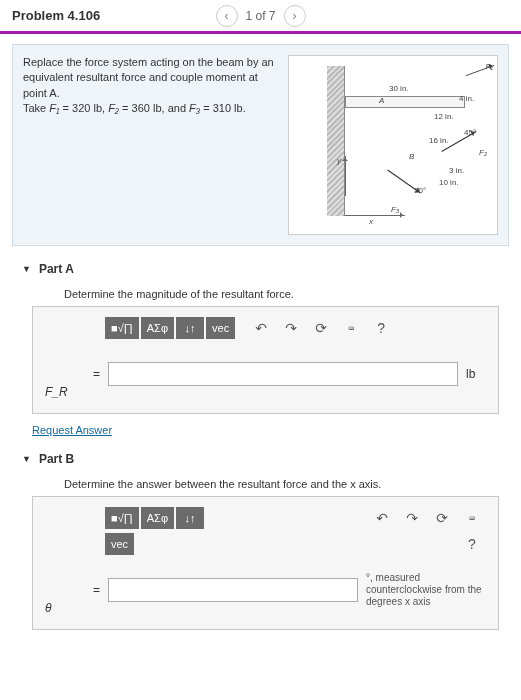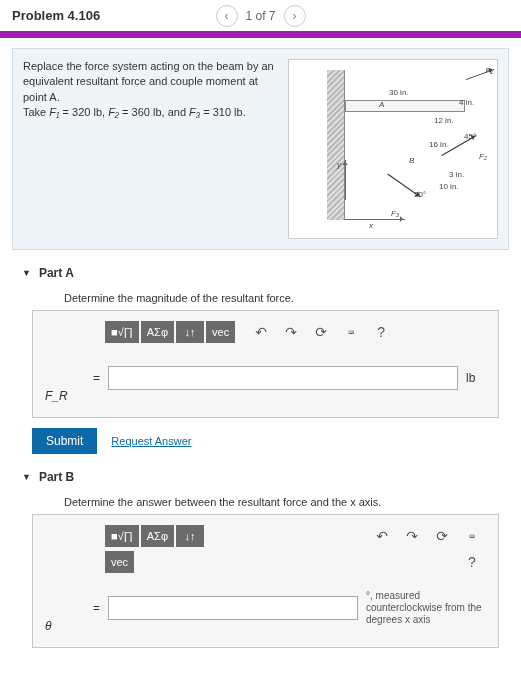--- a/index.html
+++ b/index.html
@@ -7,21 +7,21 @@
     font-family: Arial, Helvetica, sans-serif;
     font-size: 12px;
     color: #333;
     background: #fff;
     width: 521px;
   }
   .header {
     display: flex;
     align-items: center;
     padding: 8px 12px;
-    border-bottom: 7px solid #a21caf;
+    border-bottom: 3px solid #a21caf;
     position: relative;
   }
   .problem-title {
     font-weight: bold;
     font-size: 13px;
   }
   .nav {
     position: absolute;
     left: 50%;
     transform: translateX(-50%);
@@ -197,21 +197,20 @@
         <button class="tbtn light">?</button>
       </div>
       <div class="answer-row">
         <span class="var-label"><i>F_R</i></span>
         <span class="eq">=</span>
         <input class="answer-input" type="text" style="">
         <span class="unit">lb</span>
       </div>
     </div>
     <div class="actions">
-      <button class="submit-btn">Submit</button>
       <a class="request-link">Request Answer</a>
     </div>
   </div>
 </div>
 
 <div class="part-section">
   <div class="part-header">
     <span class="caret">▼</span>
     <span>Part B</span>
   </div>

